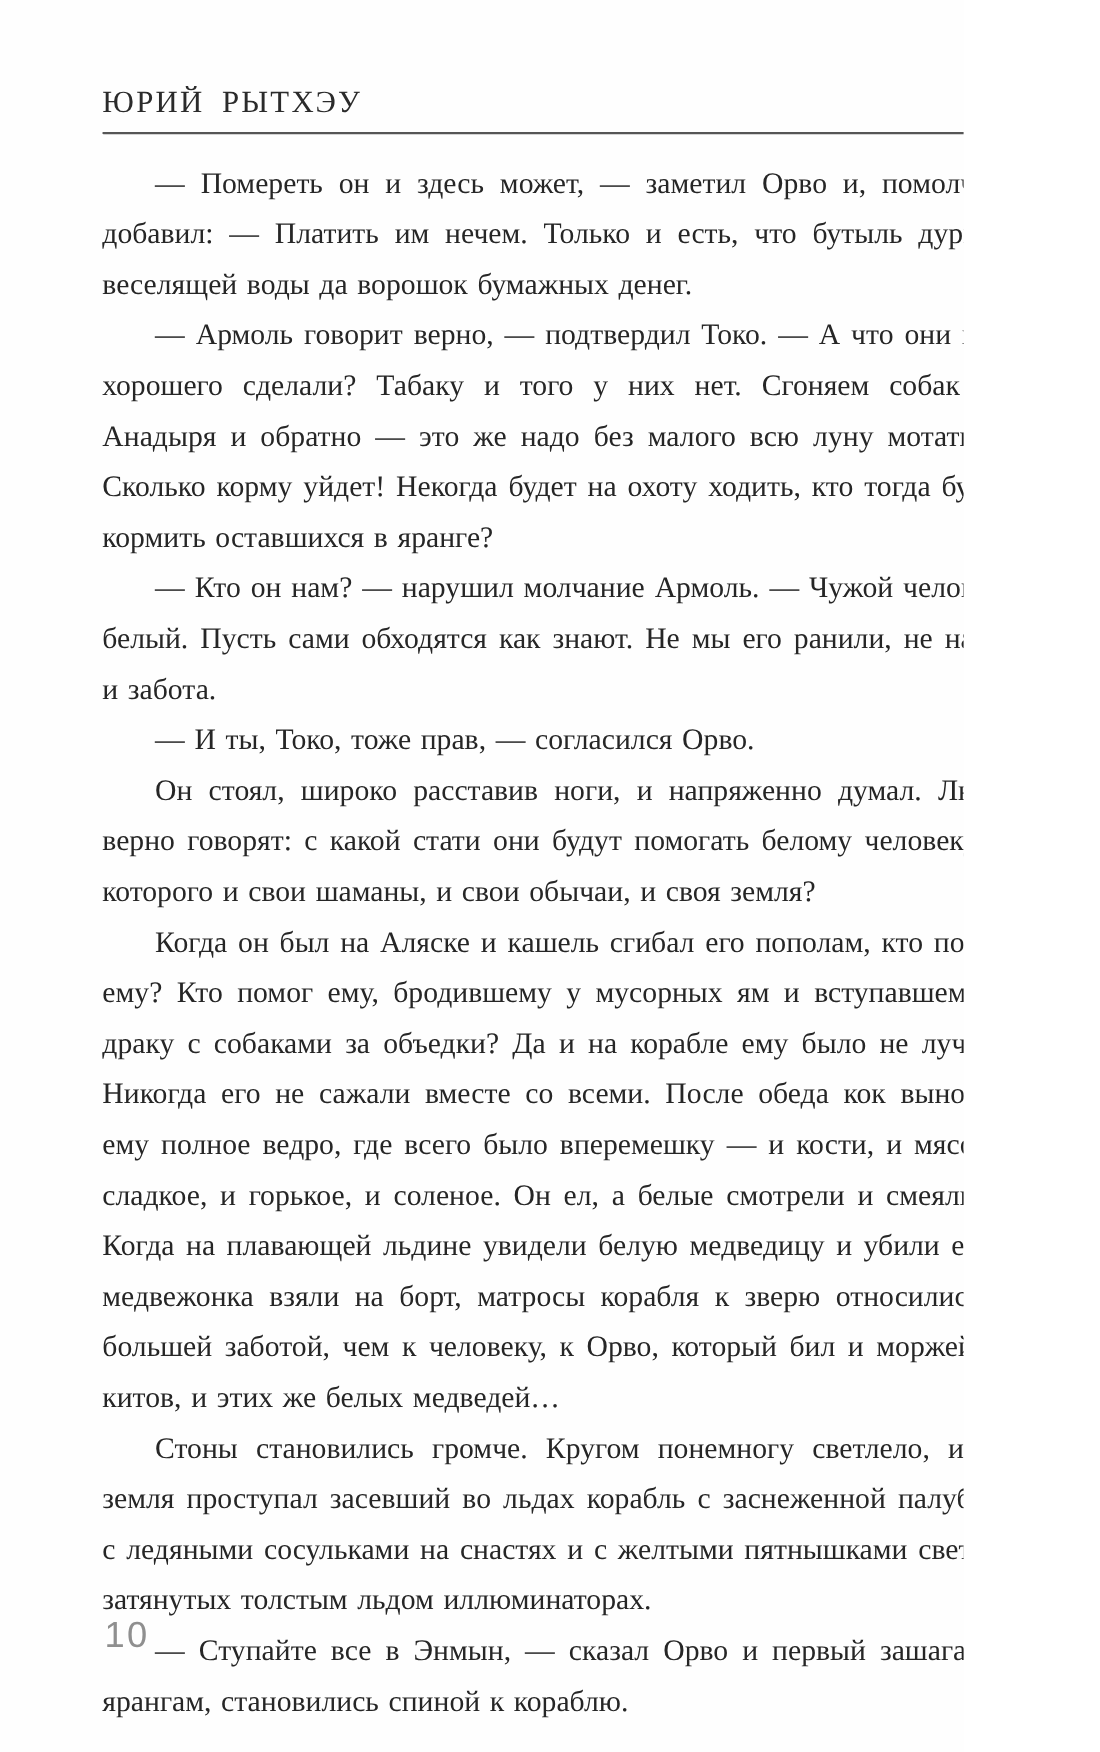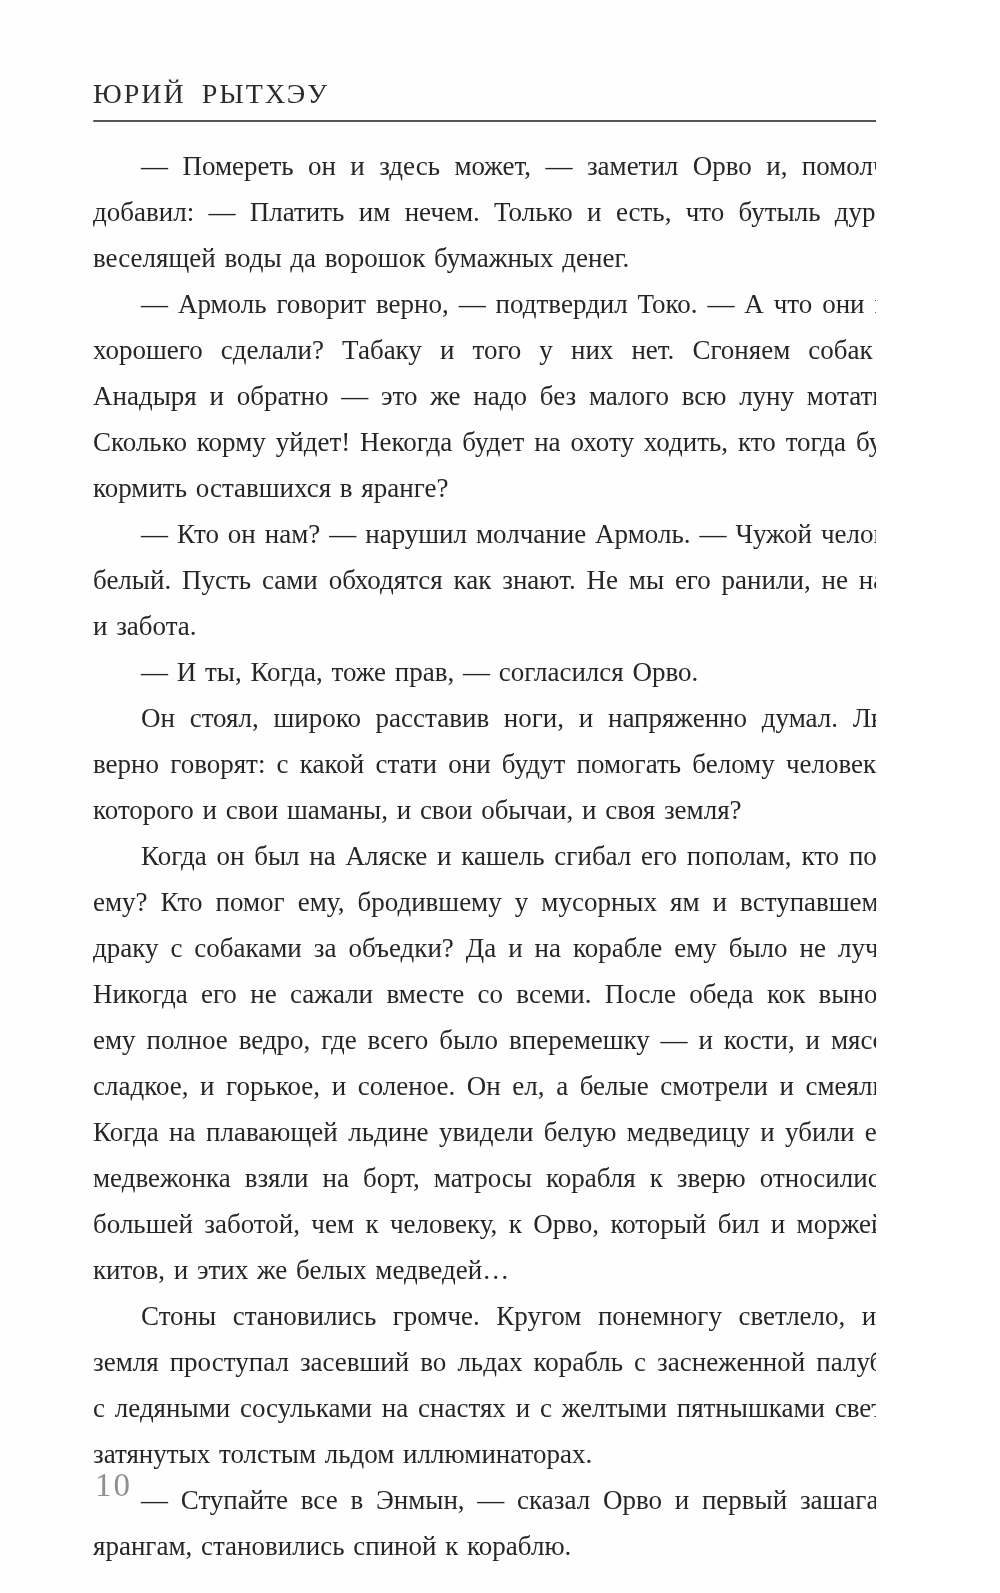--- a/index.html
+++ b/index.html
@@ -47,42 +47,42 @@
   }
   .body-text p {
     margin: 0;
     padding: 0;
     text-indent: 48px;
   }
   .page-number {
     position: absolute;
     left: 95px;
     top: 1467px;
-    font-family: Liberation Serif, serif;
+    font-family: Liberation Sans, sans-serif;
     font-weight: 100;
     font-size: 33px;
     letter-spacing: 2px;
     color: #8f8f8f;
   }
 </style>
 </head>
 <body>
 
 <div class="page">
 
   <div class="running-head">
     <div class="author-name">ЮРИЙ РЫТХЭУ</div>
     <div class="head-rule"></div>
   </div>
 
   <div class="body-text">
       <p>— Помереть он и здесь может, — заметил Орво и, помолчав, добавил: — Платить им нечем. Только и есть, что бутыль дурной веселящей воды да ворошок бумажных денег.</p>
       <p>— Армоль говорит верно, — подтвердил Токо. — А что они нам хорошего сделали? Табаку и того у них нет. Сгоняем собак до Анадыря и обратно — это же надо без малого всю луну мотаться! Сколько корму уйдет! Некогда будет на охоту ходить, кто тогда будет кормить оставшихся в яранге?</p>
       <p>— Кто он нам? — нарушил молчание Армоль. — Чужой человек, белый. Пусть сами обходятся как знают. Не мы его ранили, не наша и забота.</p>
-      <p>— И ты, Когда, тоже прав, — согласился Орво.</p>
+      <p>— И ты, Токо, тоже прав, — согласился Орво.</p>
       <p>Он стоял, широко расставив ноги, и напряженно думал. Люди верно говорят: с какой стати они будут помогать белому человеку, у которого и свои шаманы, и свои обычаи, и своя земля?</p>
       <p>Когда он был на Аляске и кашель сгибал его пополам, кто помог ему? Кто помог ему, бродившему у мусорных ям и вступавшему в драку с собаками за объедки? Да и на корабле ему было не лучше. Никогда его не сажали вместе со всеми. После обеда кок выносил ему полное ведро, где всего было вперемешку — и кости, и мясо, и сладкое, и горькое, и соленое. Он ел, а белые смотрели и смеялись. Когда на плавающей льдине увидели белую медведицу и убили ее, а медвежонка взяли на борт, матросы корабля к зверю относились с большей заботой, чем к человеку, к Орво, который бил и моржей, и китов, и этих же белых медведей…</p>
       <p>Стоны становились громче. Кругом понемногу светлело, и из земля проступал засевший во льдах корабль с заснеженной палубой, с ледяными сосульками на снастях и с желтыми пятнышками света в затянутых толстым льдом иллюминаторах.</p>
       <p>— Ступайте все в Энмын, — сказал Орво и первый зашагал к ярангам, становились спиной к кораблю.</p>
     </div>
 
   <div class="page-number">10</div>
 
 </div>
 

